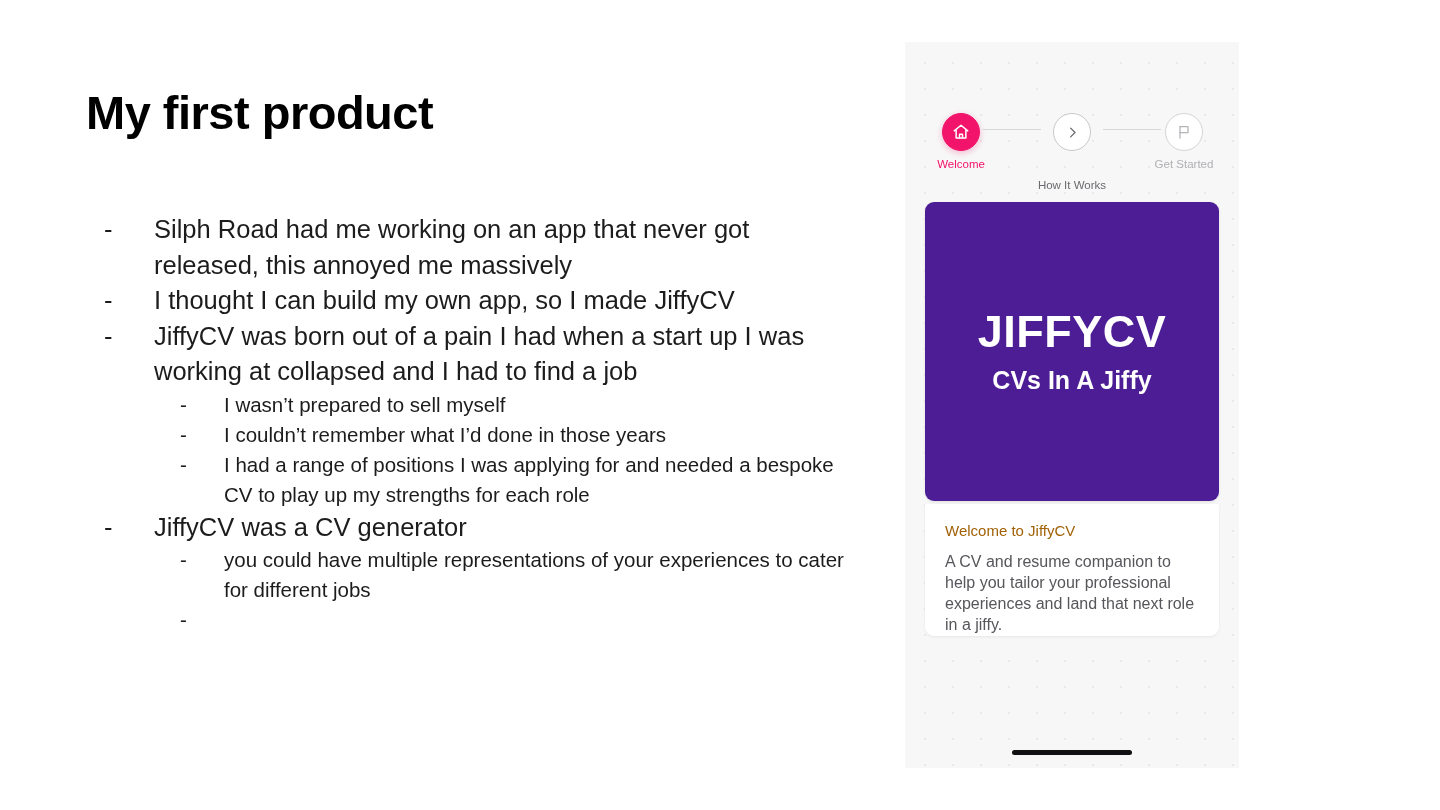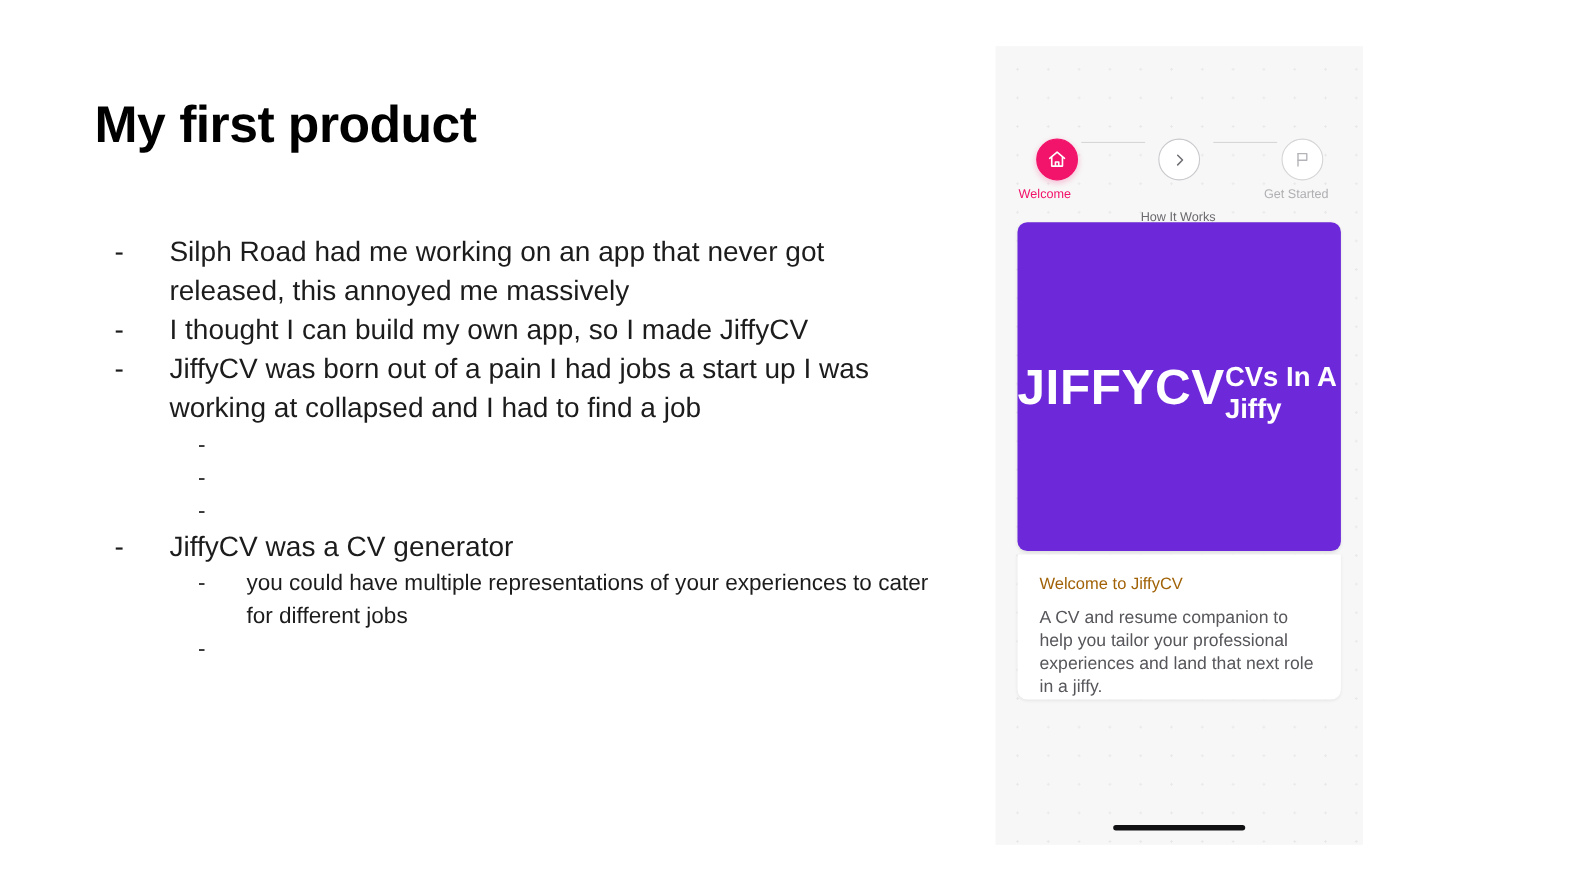--- a/index.html
+++ b/index.html
@@ -99,23 +99,23 @@
   
   .stepper {
     position: absolute;
     left: 0;
     top: 68px;
     width: 334px;
     height: 60px;
   }
   .step {
     position: absolute;
-    top: 16px;
+    top: 3px;
     width: 70px;
-    text-align: left;
+    text-align: center;
   }
   .step-circle {
     width: 38px;
     height: 38px;
     border-radius: 50%;
     margin: 0 auto;
     display: flex;
     align-items: center;
     justify-content: center;
     box-sizing: border-box;
@@ -154,23 +154,24 @@
     background: #d7d7da;
   }
 
   
   .hero-card {
     position: absolute;
     left: 20px;
     top: 160px;
     width: 294px;
     height: 299px;
-    background: #6d28d9;
+    background: #4c1d95;
     border-radius: 9px;
     display: flex;
+    flex-direction: column;
     align-items: center;
     justify-content: center;
     box-shadow: 0 1px 3px rgba(0,0,0,0.09);
   }
   .hero-logo {
     font-size: 45px;
     font-weight: bold;
     color: #ffffff;
     letter-spacing: 0.5px;
     line-height: 1;
@@ -233,33 +234,36 @@
       <span class="btext">Silph Road had me working on an app that never got released, this annoyed me massively</span>
     </div>
 
     <div class="bullet level1">
       <span class="dash">-</span>
       <span class="btext">I thought I can build my own app, so I made JiffyCV</span>
     </div>
 
     <div class="bullet level1">
       <span class="dash">-</span>
-      <span class="btext">JiffyCV was born out of a pain I had jobs a start up I was working at collapsed and I had to find a job</span>
-    </div>
-
-    <div class="bullet level2">
-      <span class="dash">-</span>
-    </div>
-
-    <div class="bullet level2">
-      <span class="dash">-</span>
-    </div>
-
-    <div class="bullet level2">
-      <span class="dash">-</span>
+      <span class="btext">JiffyCV was born out of a pain I had when a start up I was working at collapsed and I had to find a job</span>
+    </div>
+
+    <div class="bullet level2">
+      <span class="dash">-</span>
+      <span class="btext">I wasn’t prepared to sell myself</span>
+    </div>
+
+    <div class="bullet level2">
+      <span class="dash">-</span>
+      <span class="btext">I couldn’t remember what I’d done in those years</span>
+    </div>
+
+    <div class="bullet level2">
+      <span class="dash">-</span>
+      <span class="btext">I had a range of positions I was applying for and needed a bespoke CV to play up my strengths for each role</span>
     </div>
 
     <div class="bullet level1">
       <span class="dash">-</span>
       <span class="btext">JiffyCV was a CV generator</span>
     </div>
 
     <div class="bullet level2">
       <span class="dash">-</span>
       <span class="btext">you could have multiple representations of your experiences to cater for different jobs</span>

